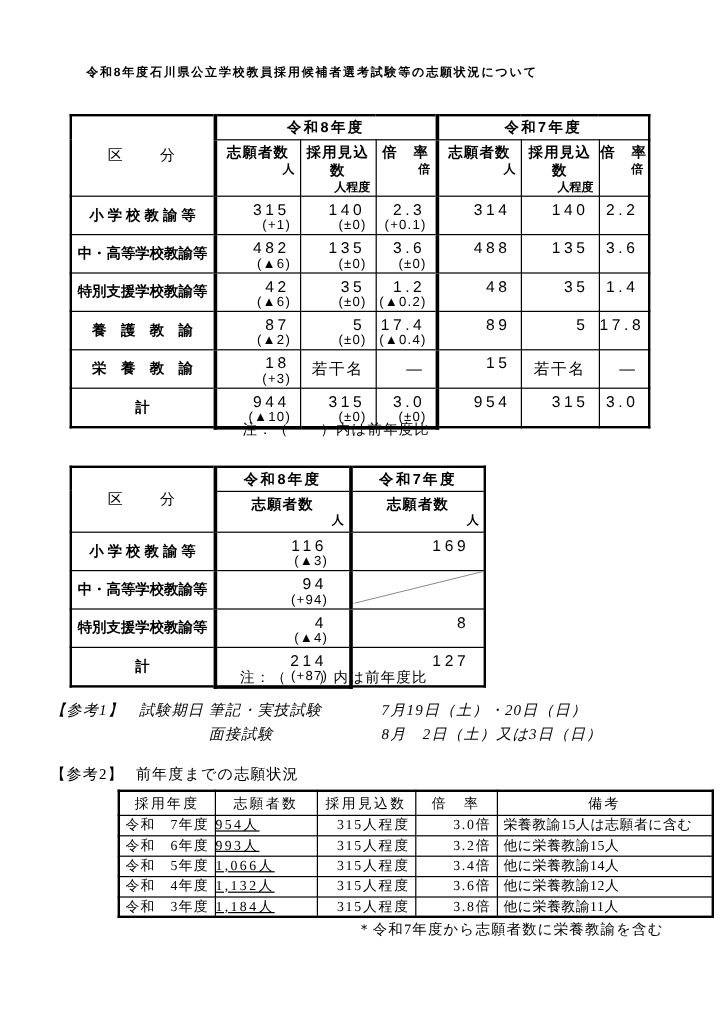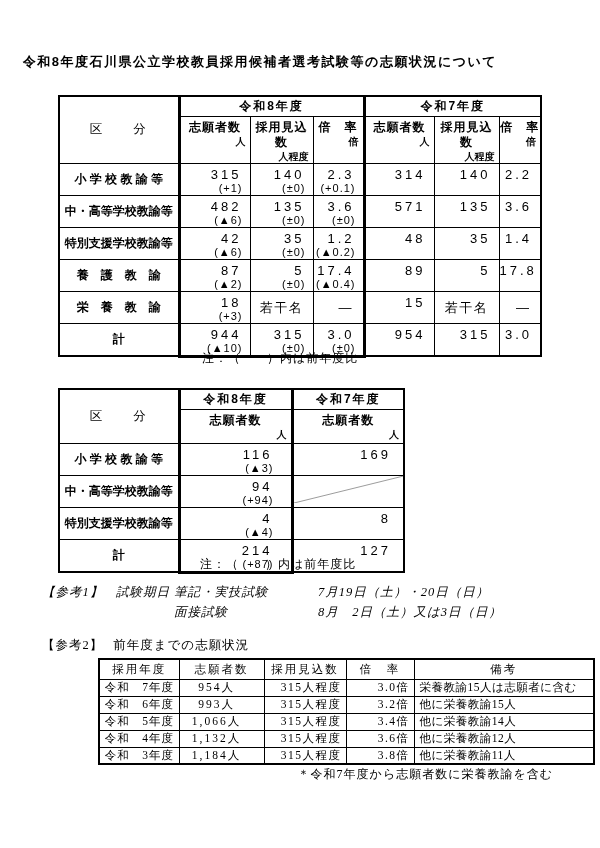--- a/index.html
+++ b/index.html
@@ -6,21 +6,21 @@
   html,body { background:#fff; }
   .page {
     position:relative; width:600px; height:848px; background:#ffffff;
     font-family:"Liberation Sans","DejaVu Sans",sans-serif; color:#000;
     overflow:hidden;
   }
   .serif { font-family:"Liberation Serif","DejaVu Serif",serif; }
 
   .doc-title {
     position:absolute; top:53px; left:0; width:520px; text-align:center;
-    font-size:13px; font-weight:bold; letter-spacing:1.5px;
+    font-size:10px; font-weight:bold; letter-spacing:1.5px;
   }
 
   table { border-collapse:collapse; table-layout:fixed; }
   td { overflow:hidden; }
 
   
   .t1 { position:absolute; left:58px; top:95px; width:482px; border:2px solid #000; }
   .t1 td { border:1px solid #000; }
   .t2 { position:absolute; left:58px; top:388px; width:345px; border:2px solid #000; }
   .t2 td { border:1px solid #000; }
@@ -59,21 +59,21 @@
 
   
   .ref2h { position:absolute; left:42px; top:637px; font-size:12.5px; letter-spacing:1px; }
   .ref2h .ref2t { margin-left:10px; }
 
   .t3 { position:absolute; left:58px; top:658px; width:495px; border:2px solid #000;
         font-family:"Liberation Serif","DejaVu Serif",serif;margin-left:40px; }
   .t3 td { border:1px solid #000; height:17px; font-size:11.5px; vertical-align:middle; white-space:nowrap; }
   .t3 .hd { text-align:center; letter-spacing:2px; height:20px; }
   .t3 .y { text-align:center; letter-spacing:1px; }
-  .t3 .a { text-align:center; padding-right:10px; letter-spacing:2px; }
+  .t3 .a { text-align:left; padding-right:10px; letter-spacing:2px;text-decoration:underline; }
   .t3 .e { text-align:right; padding-right:4px; letter-spacing:1.5px; }
   .t3 .r { text-align:right; padding-right:4px; letter-spacing:1.5px; }
   .t3 .m { text-align:left; padding-left:5px; letter-spacing:0.5px; }
 
   .footnote { position:absolute; right:47px; top:766px; font-size:12px; letter-spacing:1px; }
 </style>
 </head>
 <body>
 
 <div class="page">
@@ -156,21 +156,21 @@
           </td>
       <td class="num">
         <div class="v">135</div>
             <div class="d">(±0)</div>
           </td>
       <td class="num br3">
         <div class="v">3.6</div>
             <div class="d">(±0)</div>
           </td>
       <td class="num">
-            <div class="v">571</div>
+            <div class="v">488</div>
           </td>
       <td class="num">
             <div class="v">135</div>
           </td>
       <td class="num">
             <div class="v">3.6</div>
           </td>
     </tr>
 
     <tr class="dr">

